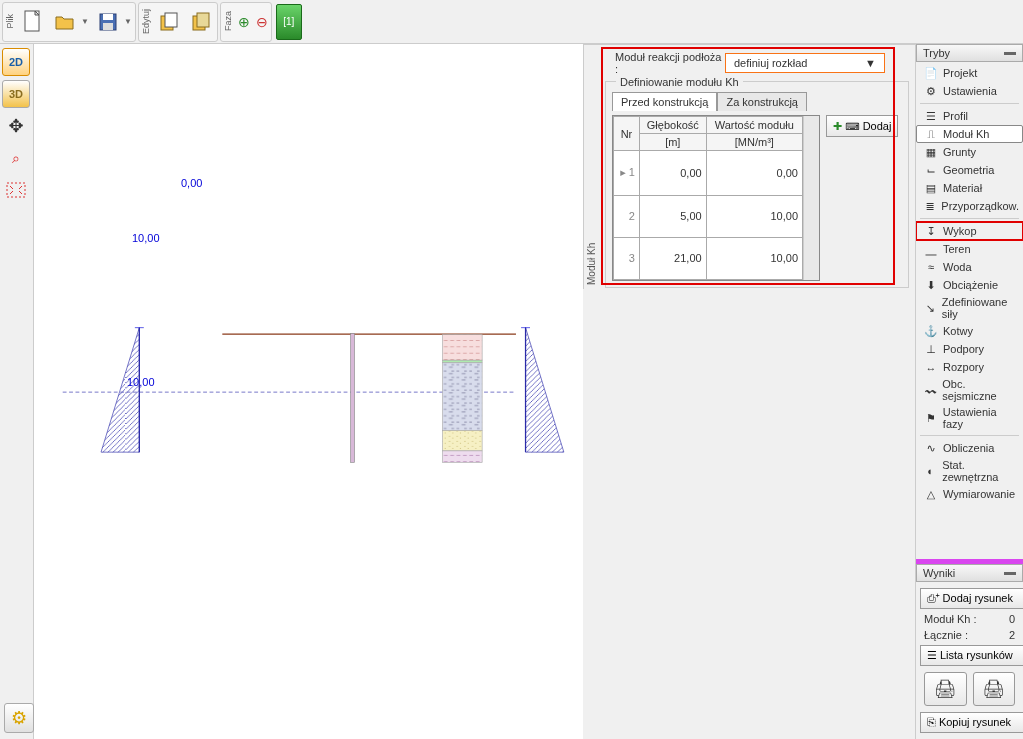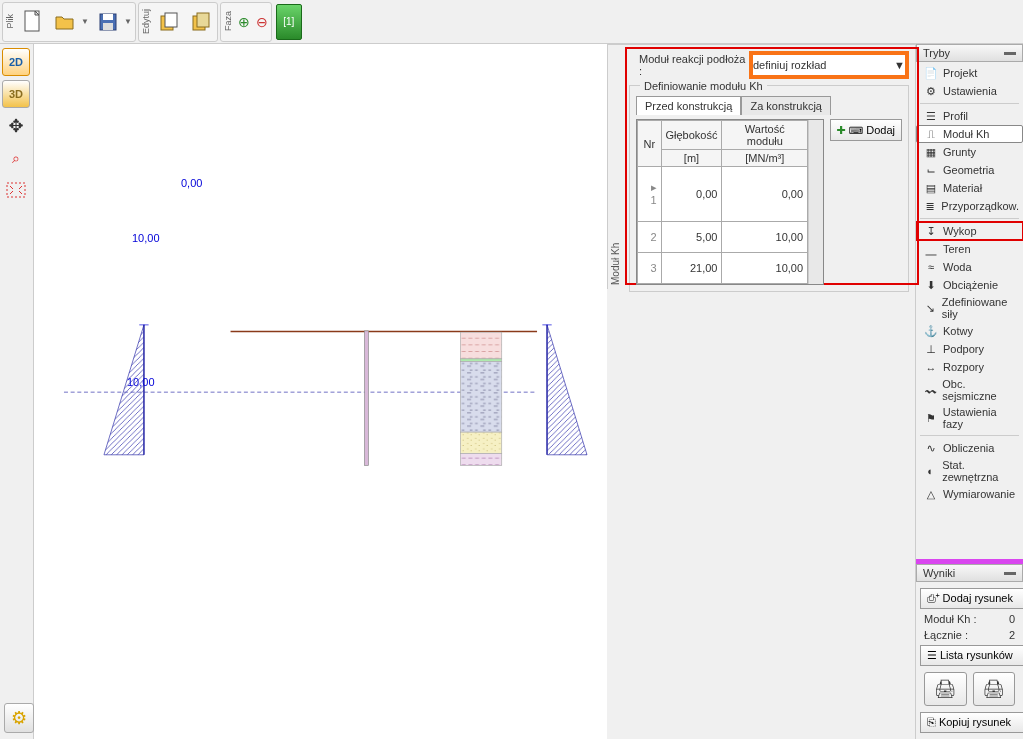--- a/index.html
+++ b/index.html
@@ -24,22 +24,22 @@
 .center-col { flex: 1; display: flex; }
 .canvas { flex: 1; background: #fff; position: relative; overflow: hidden; }
 
 
 .bottom-wrap { height: 245px; display: flex; border-top: 1px solid #ccc; }
 .bottom-vert-label { writing-mode: vertical-lr; transform: rotate(180deg); font-size: 10px; padding: 4px 2px; background: #f0f0f0; border-right: 1px solid #ccc; color: #555; }
 .bottom-panel { flex: 1; background: #f0f0f0; padding: 6px; position: relative; }
 .bottom-highlight { position: absolute; left: 2px; top: 2px; width: 294px; height: 238px; border: 2px solid #e00000; pointer-events: none; }
 .form-row { display: flex; align-items: center; margin-bottom: 6px; }
 .form-row label { width: 110px; margin-left: 10px; }
-.select { height: 28px; border: 4px solid #f97316; background: #fff; width: 160px; padding: 1px 0; display: flex; justify-content: space-between; align-items: center; cursor: pointer; }
-.groupbox { border: 1px solid #ccc; padding: 6px; width: 280px; }
+.select { height: 20px; border: 1px solid #f97316; background: #fff; width: 160px; padding: 1px 8px; display: flex; justify-content: space-between; align-items: center; cursor: pointer; }
+.groupbox { border: 1px solid #ccc; padding: 6px; width: 304px; }
 .groupbox-title { position: relative; top: -12px; left: 4px; background: #f0f0f0; padding: 0 4px; font-size: 11px; }
 .groupbox-inner { margin-top: -8px; }
 .tabs { display: flex; margin-bottom: 4px; }
 .tab { padding: 3px 8px; border: 1px solid #999; border-bottom: none; background: #e8e8e8; cursor: pointer; font-size: 11px; }
 .tab.active { background: #fff; }
 .table-wrap { display: flex; gap: 6px; }
 table { border-collapse: collapse; background: #fff; font-size: 11px; width: 190px; }
 th, td { border: 1px solid #aaa; padding: 2px 4px; text-align: center; }
 th { background: #f5f5f5; font-weight: normal; }
 td.num { text-align: right; }

